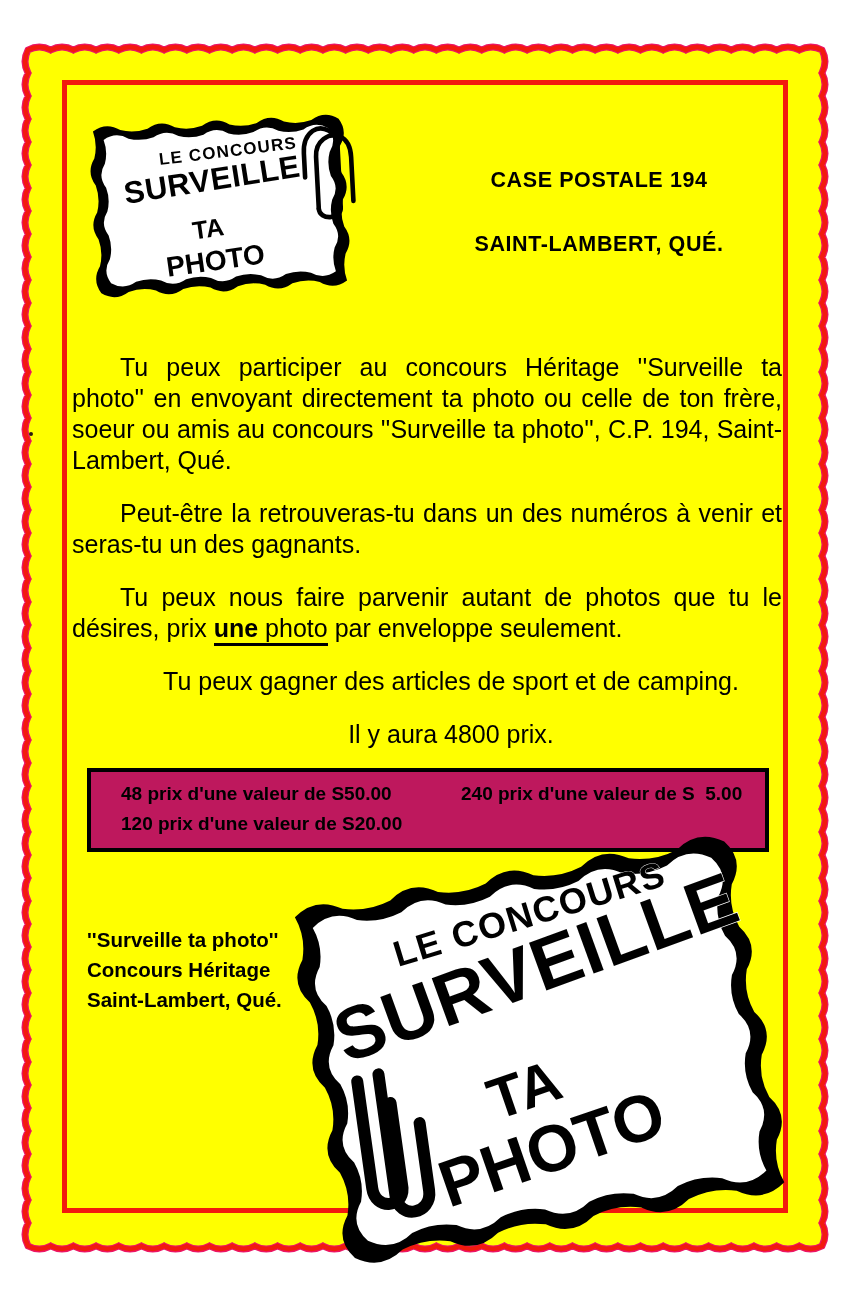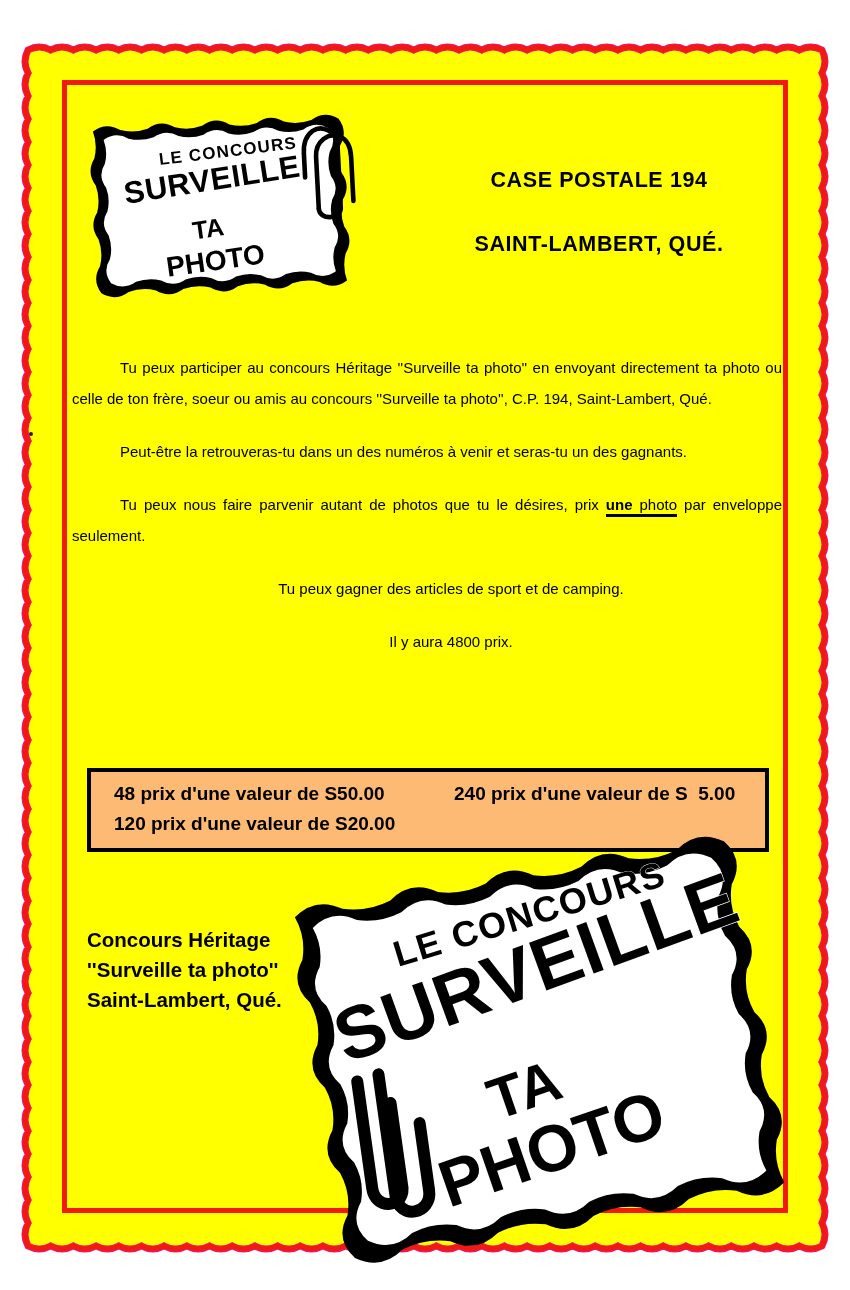--- a/index.html
+++ b/index.html
@@ -99,21 +99,21 @@
   
   .body-text {
     position: absolute;
     left: 10px;
     top: 272px;
     width: 710px;
     color: #000000;
   }
   .para {
     font-family: "Liberation Sans", sans-serif;
-    font-size: 15px;
+    font-size: 25px;
     line-height: 31px;
     text-align: justify;
     margin: 0 0 22px 0;
     text-indent: 48px;
     color: #000000;
   }
   .para:last-child { margin-bottom: 12px; }
   .para.nojust { text-align: center; }
   .emph {
     font-weight: bold;
@@ -124,22 +124,22 @@
   }
 
   
   .prize-box {
     position: absolute;
     left: 25px;
     top: 688px;
     width: 682px;
     box-sizing: border-box;
     border: 4px solid #000000;
-    background: #fdba74;
-    padding: 7px 0 9px 9px;
+    background: #be185d;
+    padding: 7px 0 9px 16px;
   }
   .prize-row {
     display: flex;
     width: 100%;
     font-family: "Liberation Sans", sans-serif;
     font-weight: bold;
     font-size: 19px;
     line-height: 30px;
     color: #000000;
   }
@@ -239,22 +239,22 @@
       <div class="prize-row">
         <div class="prize-cell-l">48 prix d'une valeur de S50.00</div>
         <div class="prize-cell-r">240 prix d'une valeur de S  5.00</div>
       </div>
       <div class="prize-row">
         <div class="prize-cell-l">120 prix d'une valeur de S20.00</div>
       </div>
     </div>
 
     <div class="addr-block">
+      <div class="addr-line">''Surveille ta photo''</div>
       <div class="addr-line">Concours Héritage</div>
-      <div class="addr-line">''Surveille ta photo''</div>
       <div class="addr-line">Saint-Lambert, Qué.</div>
     </div>
 
     <div class="logo-bottom">
       <svg viewBox="0 0 470 380" aria-hidden="true">
         <g transform="rotate(-10 235 175)">
           <path id="lbl-bot-wave" d="M 17 17 Q 41.2 0.0 65.4 17.0 Q 89.7 24.6 113.9 17.0 Q 138.1 0.0 162.3 17.0 Q 186.6 24.6 210.8 17.0 Q 235.0 0.0 259.2 17.0 Q 283.4 24.6 307.7 17.0 Q 331.9 0.0 356.1 17.0 Q 380.3 24.6 404.6 17.0 Q 428.8 0.0 453.0 17.0 Q 470.0 38.6 453.0 60.3 Q 445.4 81.9 453.0 103.5 Q 470.0 125.1 453.0 146.8 Q 445.4 168.4 453.0 190.0 Q 470.0 211.6 453.0 233.3 Q 445.4 254.9 453.0 276.5 Q 470.0 298.1 453.0 319.8 Q 445.4 341.4 453.0 363.0 Q 428.8 380.0 404.6 363.0 Q 380.3 355.4 356.1 363.0 Q 331.9 380.0 307.7 363.0 Q 283.4 355.4 259.2 363.0 Q 235.0 380.0 210.8 363.0 Q 186.6 355.4 162.3 363.0 Q 138.1 380.0 113.9 363.0 Q 89.7 355.4 65.4 363.0 Q 41.2 380.0 17.0 363.0 Q 0.0 341.4 17.0 319.8 Q 24.6 298.1 17.0 276.5 Q 0.0 254.9 17.0 233.3 Q 24.6 211.6 17.0 190.0 Q 0.0 168.4 17.0 146.8 Q 24.6 125.1 17.0 103.5 Q 0.0 81.9 17.0 60.3 Q 24.6 38.6 17.0 17.0 Z" fill="#000000"></path>
           <path id="lbl-bot-inner" d="M 17 17 Q 41.2 0.0 65.4 17.0 Q 89.7 24.6 113.9 17.0 Q 138.1 0.0 162.3 17.0 Q 186.6 24.6 210.8 17.0 Q 235.0 0.0 259.2 17.0 Q 283.4 24.6 307.7 17.0 Q 331.9 0.0 356.1 17.0 Q 380.3 24.6 404.6 17.0 Q 428.8 0.0 453.0 17.0 Q 470.0 38.6 453.0 60.3 Q 445.4 81.9 453.0 103.5 Q 470.0 125.1 453.0 146.8 Q 445.4 168.4 453.0 190.0 Q 470.0 211.6 453.0 233.3 Q 445.4 254.9 453.0 276.5 Q 470.0 298.1 453.0 319.8 Q 445.4 341.4 453.0 363.0 Q 428.8 380.0 404.6 363.0 Q 380.3 355.4 356.1 363.0 Q 331.9 380.0 307.7 363.0 Q 283.4 355.4 259.2 363.0 Q 235.0 380.0 210.8 363.0 Q 186.6 355.4 162.3 363.0 Q 138.1 380.0 113.9 363.0 Q 89.7 355.4 65.4 363.0 Q 41.2 380.0 17.0 363.0 Q 0.0 341.4 17.0 319.8 Q 24.6 298.1 17.0 276.5 Q 0.0 254.9 17.0 233.3 Q 24.6 211.6 17.0 190.0 Q 0.0 168.4 17.0 146.8 Q 24.6 125.1 17.0 103.5 Q 0.0 81.9 17.0 60.3 Q 24.6 38.6 17.0 17.0 Z" fill="#ffffff" transform="translate(17,15) scale(0.928,0.918)"></path>
         </g>
 

